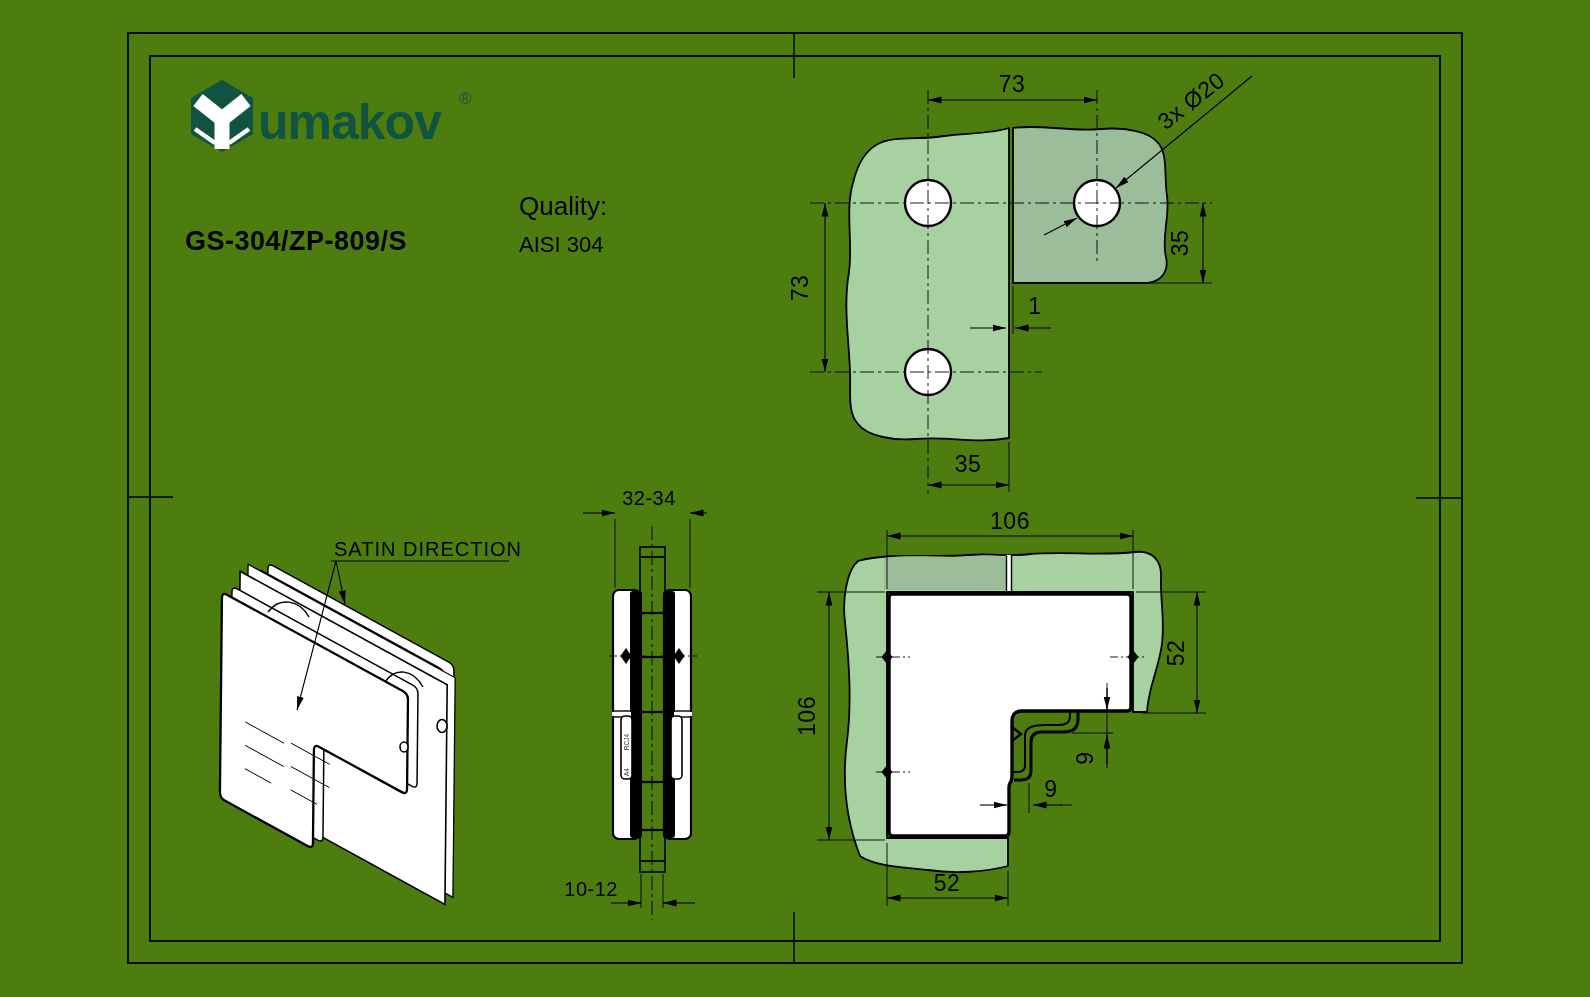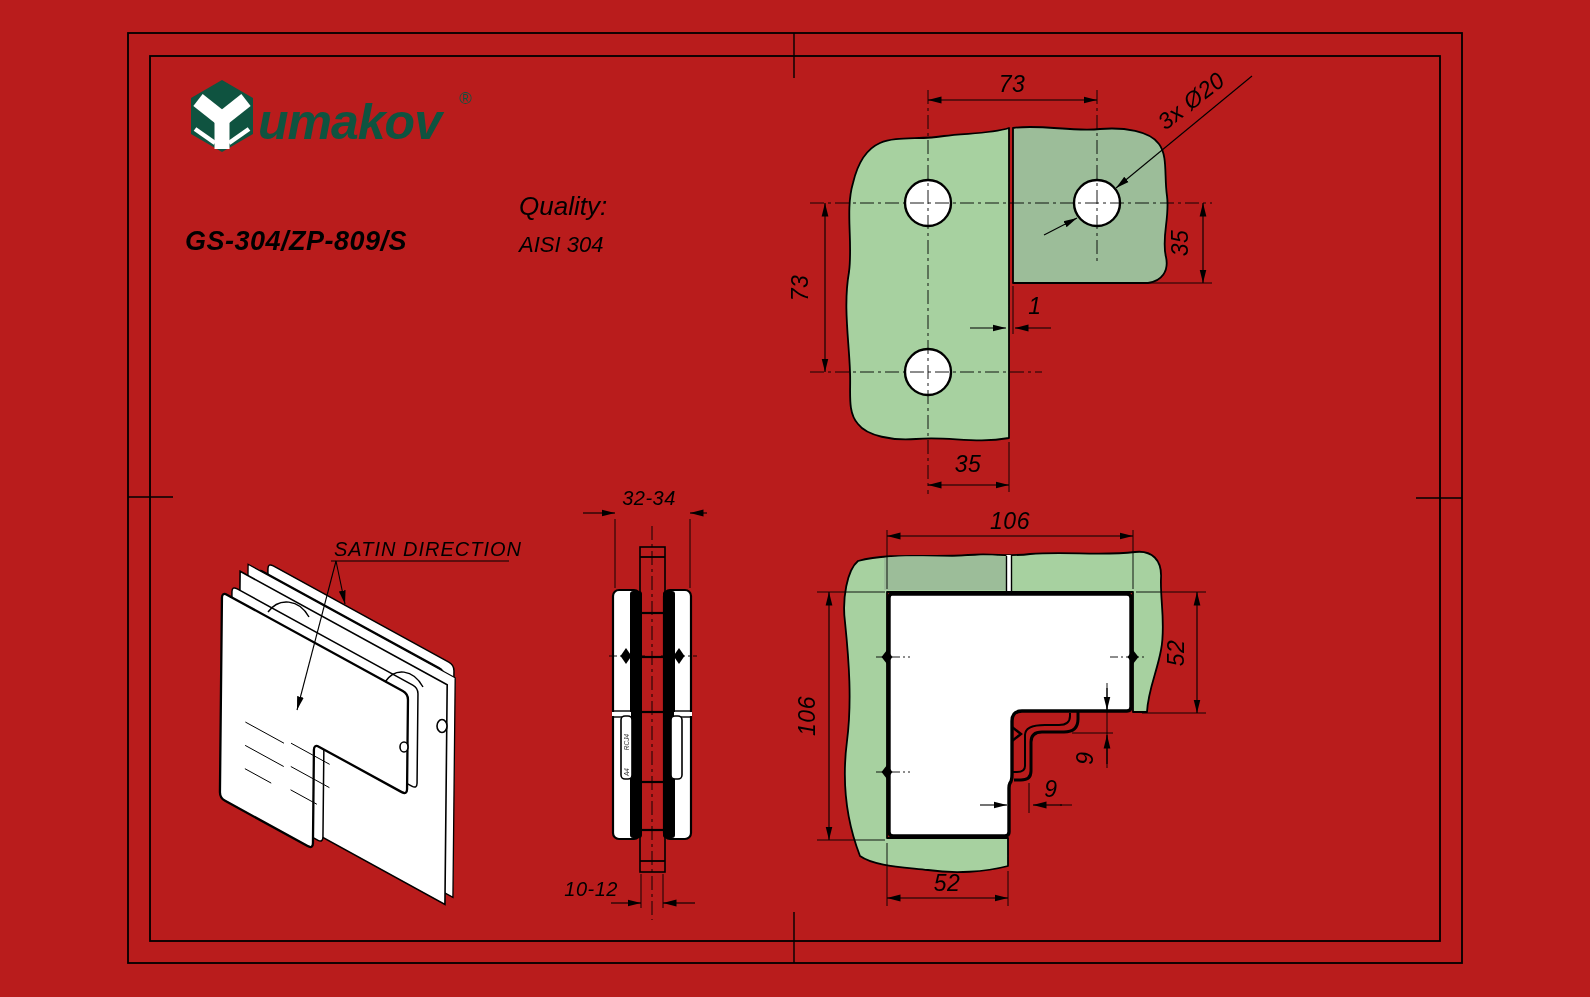--- a/index.html
+++ b/index.html
@@ -1,16 +1,16 @@
 <!DOCTYPE html>
 <html><head>
 <meta charset="utf-8">
 <style>
   html,body{margin:0;padding:0;background:#ffffff;}
-  .page{position:relative;width:1590px;height:997px;background:#b91c1c;overflow:hidden;font-style:italic;}
+  .page{position:relative;width:1590px;height:997px;background:#4d7c0f;overflow:hidden;}
   svg{display:block;}
   .t{font-family:"Liberation Sans","DejaVu Sans",sans-serif;fill:#000000;}
   .dim{font-size:23px;letter-spacing:.5px;}
   .dimS{font-size:20px;letter-spacing:.5px;}
   .logoTxt{font-size:50px;font-weight:bold;letter-spacing:-1px;fill:#0f5340;}
   .reg{font-size:17px;fill:#0f5340;}
   .code{font-size:27px;font-weight:bold;letter-spacing:.5px;}
   .qual{font-size:26px;}
   .aisi{font-size:22px;}
   .satin{font-size:20px;letter-spacing:1px;}

